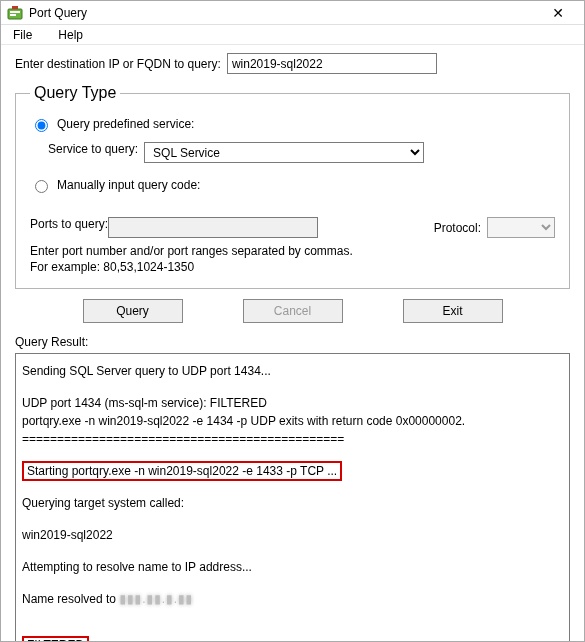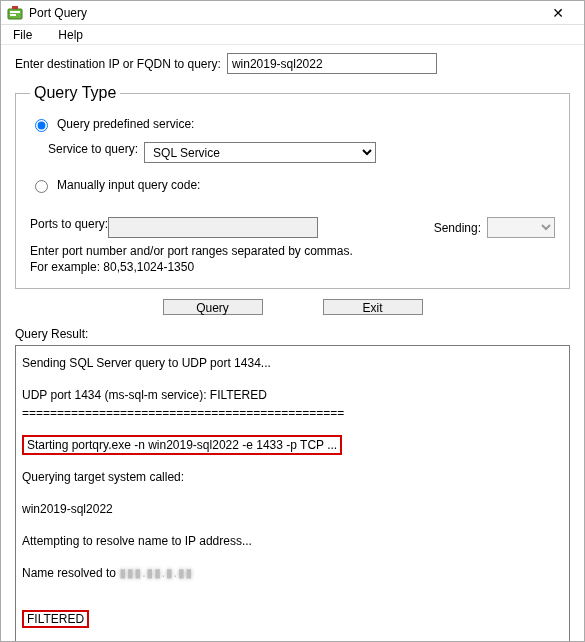--- a/index.html
+++ b/index.html
@@ -83,21 +83,21 @@
   }
   .sub {
     margin-left: 18px;
   }
   .srv-row {
     display: flex;
     gap: 6px;
     margin-bottom: 14px;
   }
   select.service {
-    width: 232px;
+    width: 280px;
     height: 21px;
   }
   .ports-row {
     display: flex;
     align-items: flex-start;
     margin: 24px 0 6px 0;
   }
   .ports-row input[type=text] {
     width: 210px;
   }
@@ -108,21 +108,21 @@
     margin: 6px 0 2px 0;
   }
   .btnrow {
     display: flex;
     justify-content: center;
     gap: 60px;
     margin: 6px 0 12px 0;
   }
   button.std {
     width: 100px;
-    height: 16px;
+    height: 24px;
     font-family: inherit;
     font-size: 12px;
     border: 1px solid #888;
     background: #efefef;
     cursor: pointer;
   }
   button.std:disabled {
     color: #9a9a9a;
     cursor: default;
   }
@@ -195,40 +195,42 @@
     </div>
 
     <div class="radio-row">
       <input type="radio" name="qt" style="">
       <span>Manually input query code:</span>
     </div>
     <div class="sub ports-row">
       <span>Ports to query:</span>
       <input type="text" disabled="" value="" style="">
       <div class="proto">
-        <span>Sending:</span>
+        <span>Protocol:</span>
         <select class="proto-sel" disabled="">
           <option>TCP</option>
         </select>
       </div>
     </div>
     <div class="sub hint">Enter port number and/or port ranges separated by commas.</div>
     <div class="sub hint" style="margin-top:0">For example: 80,53,1024-1350</div>
   </fieldset>
 
   <div class="btnrow">
     <button class="std">Query</button>
+    <button class="std" disabled="">Cancel</button>
     <button class="std">Exit</button>
   </div>
 
   <div class="qr-label">Query Result:</div>
   <div class="result">
     <div class="rline">Sending SQL Server query to UDP port 1434...</div>
     <div class="gap"></div>
     <div class="rline">UDP port 1434 (ms-sql-m service): FILTERED</div>
+    <div class="rline">portqry.exe -n win2019-sql2022 -e 1434 -p UDP exits with return code 0x00000002.</div>
     <div class="rline">==============================================</div>
     <div class="gap"></div>
     <div class="rline">
       <span class="hl1">Starting portqry.exe -n win2019-sql2022 -e 1433 -p TCP ...</span>
     </div>
     <div class="gap"></div>
     <div class="rline">Querying target system called:</div>
     <div class="gap"></div>
     <div class="rline"> win2019-sql2022</div>
     <div class="gap"></div>

